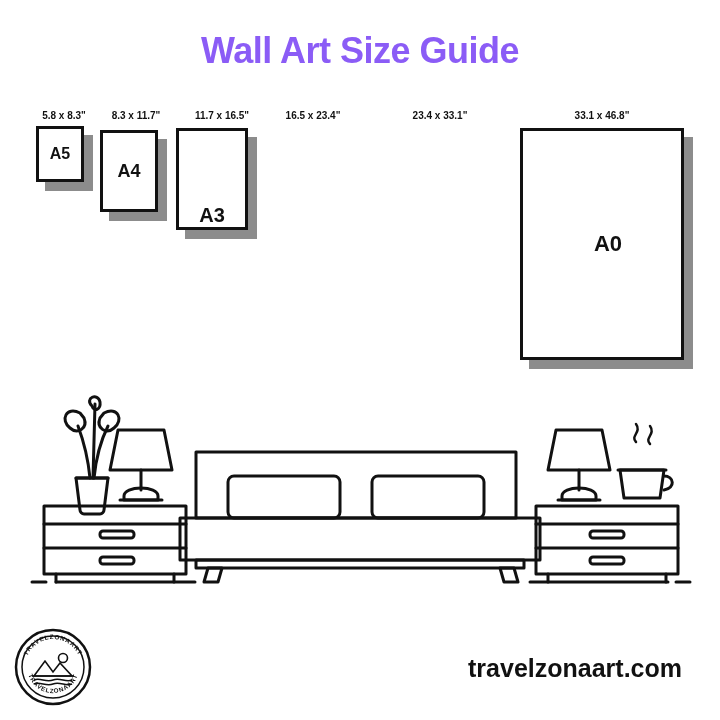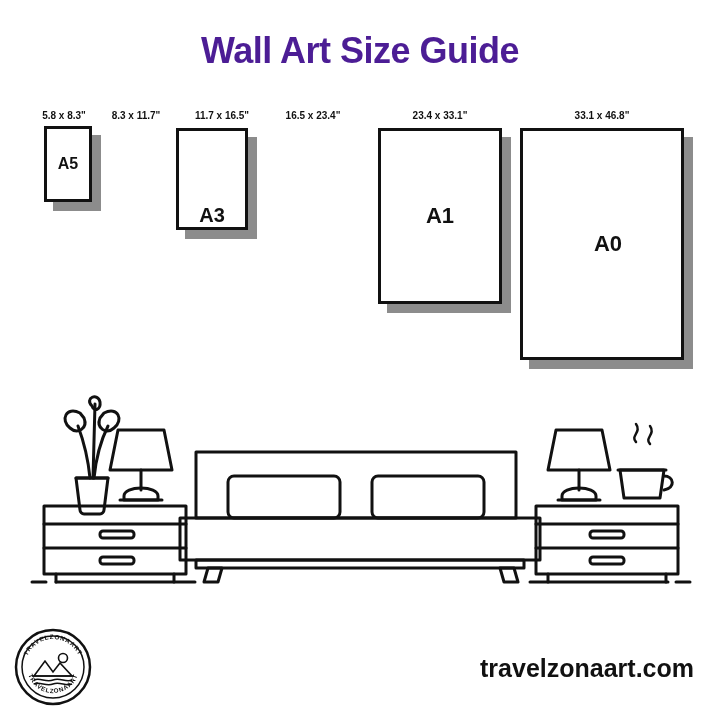--- a/index.html
+++ b/index.html
@@ -23,21 +23,21 @@
   
   .title {
     position: absolute;
     top: 30px;
     left: 0;
     width: 720px;
     text-align: center;
     font-size: 36px;
     font-weight: bold;
     letter-spacing: -0.5px;
-    color: #4c1d95;
+    color: #8b5cf6;
   }
 
   
   .frames {
     position: absolute;
     left: 0;
     top: 110px;
     width: 720px;
     height: 300px;
   }
@@ -89,64 +89,64 @@
   }
   .logo {
     position: absolute;
     left: 14px;
     top: 18px;
     width: 78px;
     height: 78px;
   }
   .site {
     position: absolute;
-    right: 26px;
+    right: 38px;
     top: 44px;
     font-size: 25px;
     font-weight: bold;
     color: #111111;
     letter-spacing: 0px;
   }
 </style>
 </head>
 <body>
 
 <div class="page">
 
   <div class="title">Wall Art Size Guide</div>
 
   <div class="frames">
 
     <div class="frame-wrap" style="left:36px; top:0px; width:56px; height:90px;">
       <div class="dim-label" style="left:-4px; top:0px; width:64px;">5.8 x 8.3"</div>
-      <div class="frame" style="left:8px; top:16px; width:48px; height:76px;">
+      <div class="frame" style="left:0px; top:16px; width:48px; height:56px;">
         <span class="frame-name" style="font-size:16px;">A5</span>
       </div>
     </div>
 
     <div class="frame-wrap" style="left:100px; top:0px; width:76px; height:110px;">
       <div class="dim-label" style="left:-3px; top:0px; width:78px;">8.3 x 11.7"</div>
+      <div class="frame" style="left:0px; top:20px; width:58px; height:82px;">
+        <span class="frame-name" style="font-size:18px;">A4</span>
+      </div>
     </div>
 
     <div class="frame-wrap" style="left:176px; top:0px; width:100px; height:140px;">
       <div class="dim-label" style="left:-2px; top:0px; width:96px;">11.7 x 16.5"</div>
       <div class="frame" style="left:0px; top:18px; width:72px; height:102px;align-items:flex-end;">
         <span class="frame-name" style="font-size:20px;">A3</span>
       </div>
     </div>
 
     <div class="frame-wrap" style="left:258px; top:0px; width:130px; height:180px;">
       <div class="dim-label" style="left:-1px; top:0px; width:112px;">16.5 x 23.4"</div>
     </div>
 
     <div class="frame-wrap" style="left:378px; top:0px; width:150px; height:220px;">
       <div class="dim-label" style="left:0px; top:0px; width:124px;">23.4 x 33.1"</div>
-      <div class="frame" style="left:0px; top:18px; width:124px; height:176px;">
-        <span class="frame-name" style="font-size:22px;">A1</span>
-      </div>
     </div>
 
     <div class="frame-wrap" style="left:520px; top:0px; width:180px; height:290px;">
       <div class="dim-label" style="left:0px; top:0px; width:164px;">33.1 x 46.8"</div>
       <div class="frame" style="left:0px; top:18px; width:164px; height:232px;padding-left:12px;">
         <span class="frame-name" style="font-size:22px;">A0</span>
       </div>
     </div>
 
   </div>

